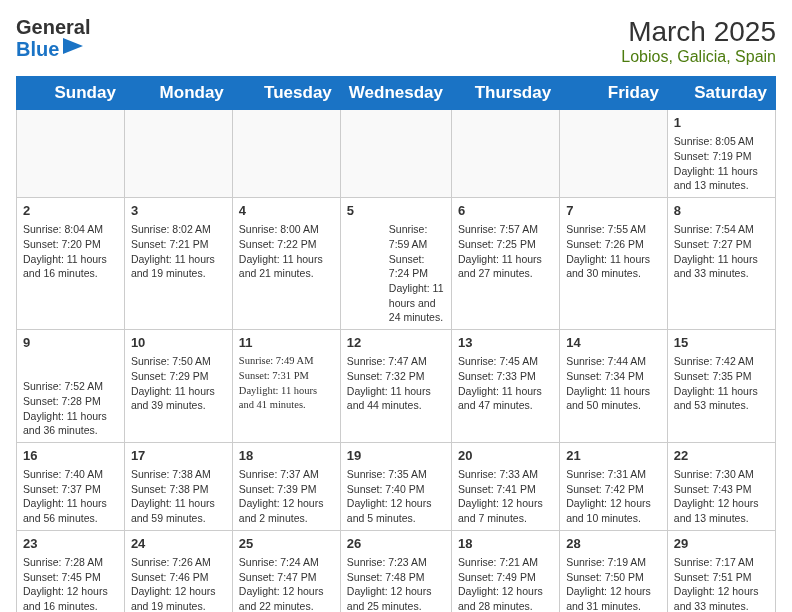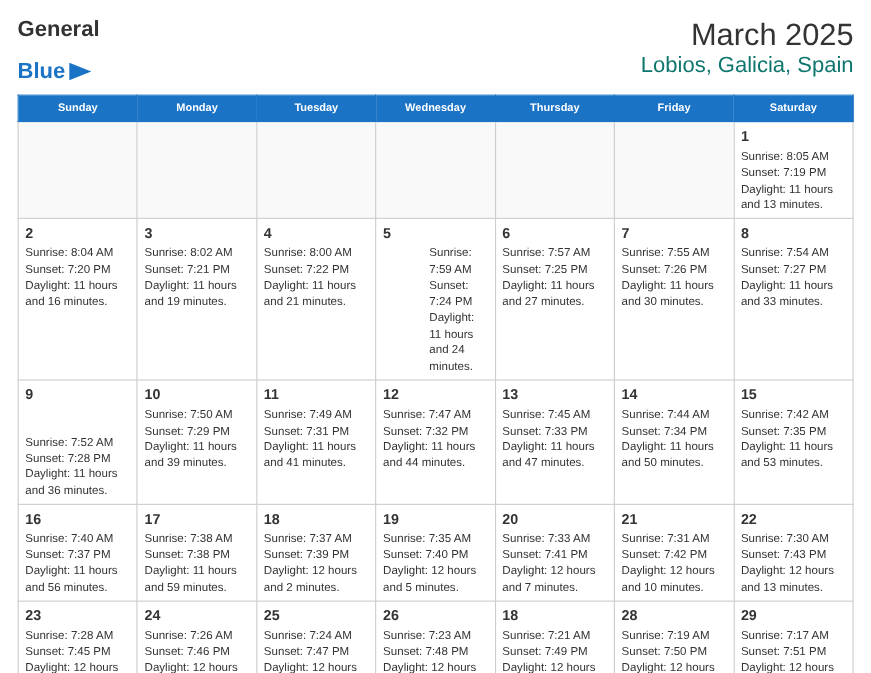--- a/index.html
+++ b/index.html
@@ -23,34 +23,34 @@
     }
     .title-area {
       text-align: right;
     }
     .month-title {
       font-size: 28px;
       color: #333;
       font-weight: normal;
     }
     .location-title {
-      font-size: 20px;
-      color: #0f766e;
+      font-size: 16px;
+      color: #4d7c0f;
     }
     .calendar-table {
       width: 100%;
       border-collapse: collapse;
       font-size: 11px;
     }
     .calendar-table th {
       background-color: #1a73c5;
       color: #fff;
-      text-align: center;
+      text-align: right;
       padding: 6px 8px;
-      font-size: 10px;
+      font-size: 17px;
       border: 1px solid #1a73c5;
     }
     .calendar-table td {
       border: 1px solid #ccc;
       vertical-align: top;
       padding: 4px 6px;
       width: calc(100% / 7);
       min-height: 70px;
       height: 80px;
       color: #333;
@@ -69,21 +69,21 @@
     }
   </style>
 </head>
 <body>
 
 <div class="header-area">
   <div class="logo">
     <div style="display:flex;align-items:center;gap:4px;">
       <div style="display:flex;flex-direction:column;align-items:flex-start;line-height:1.1;">
         <span style="font-size:20px;font-weight:bold;color:#333;">General</span>
-        <div style="display:flex;align-items:center;gap:2px;margin-top:16px;">
+        <div style="display:flex;align-items:flex-start;gap:2px;">
           <span style="font-size:20px;font-weight:bold;color:#1a73c5;">Blue</span>
           <svg width="22" height="16" viewBox="0 0 22 16">
             <polygon points="2,0 22,8 2,16" fill="#1a73c5"></polygon>
           </svg>
         </div>
       </div>
     </div>
   </div>
   <div class="title-area">
     <div class="month-title">March 2025</div>
@@ -170,21 +170,21 @@
 Daylight: 11 hours and 36 minutes.</div>
         </td>
         <td>
           <span class="day-number">10</span>
           <div style="white-space: pre-line;">Sunrise: 7:50 AM
 Sunset: 7:29 PM
 Daylight: 11 hours and 39 minutes.</div>
         </td>
         <td>
           <span class="day-number">11</span>
-          <div style="white-space: pre-line;">Sunrise: 7:49 AM
+          <div style="white-space: pre-line; font-family: Liberation Serif, serif;">Sunrise: 7:49 AM
 Sunset: 7:31 PM
 Daylight: 11 hours and 41 minutes.</div>
         </td>
         <td>
           <span class="day-number">12</span>
           <div style="white-space: pre-line;">Sunrise: 7:47 AM
 Sunset: 7:32 PM
 Daylight: 11 hours and 44 minutes.</div>
         </td>
         <td>

